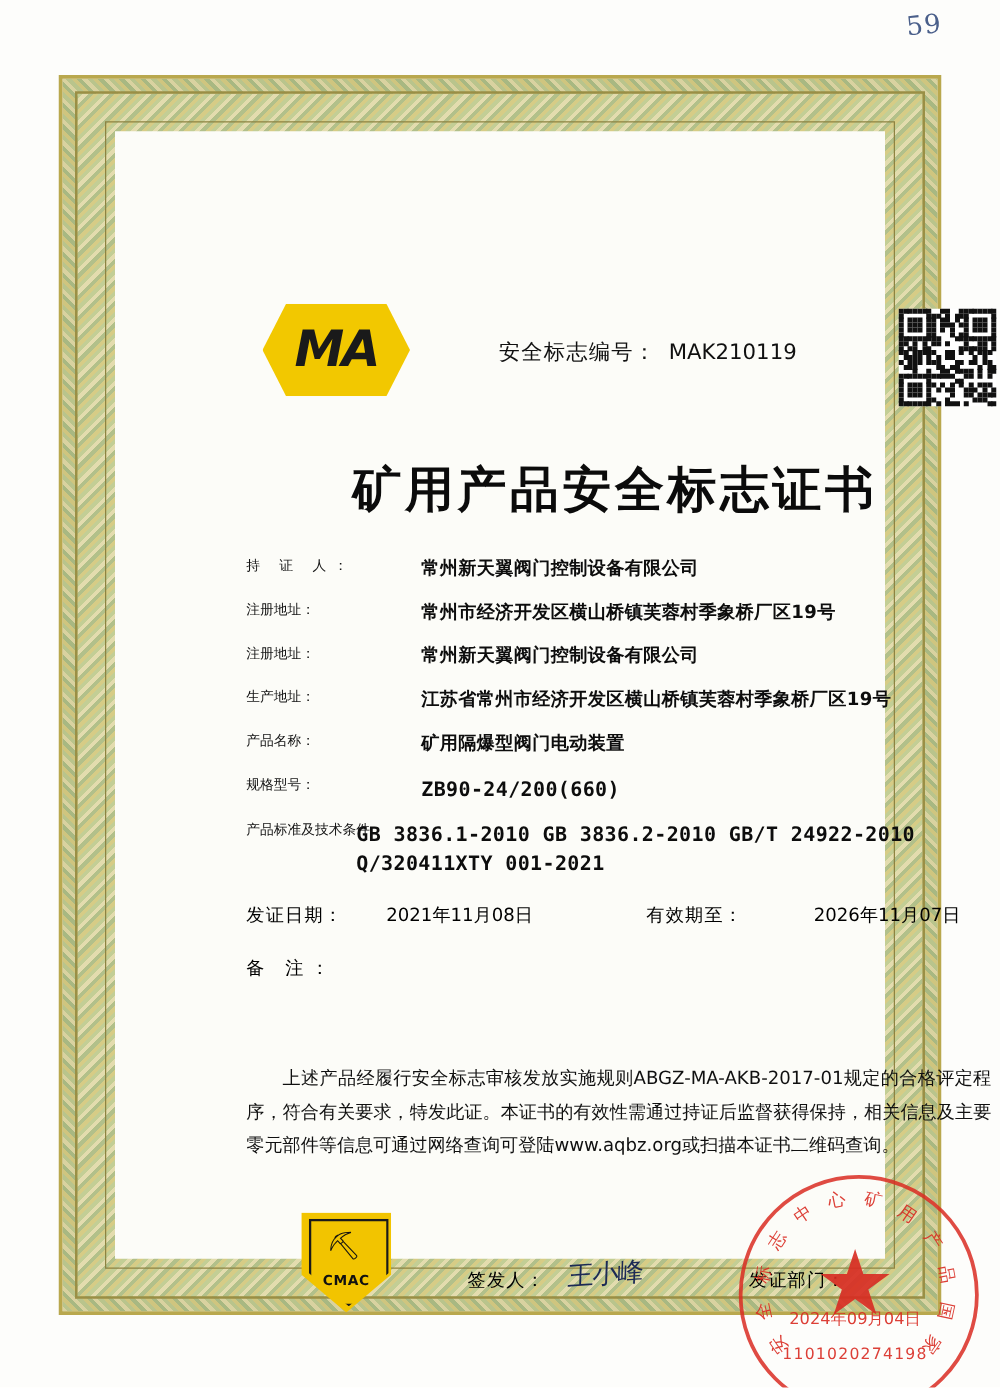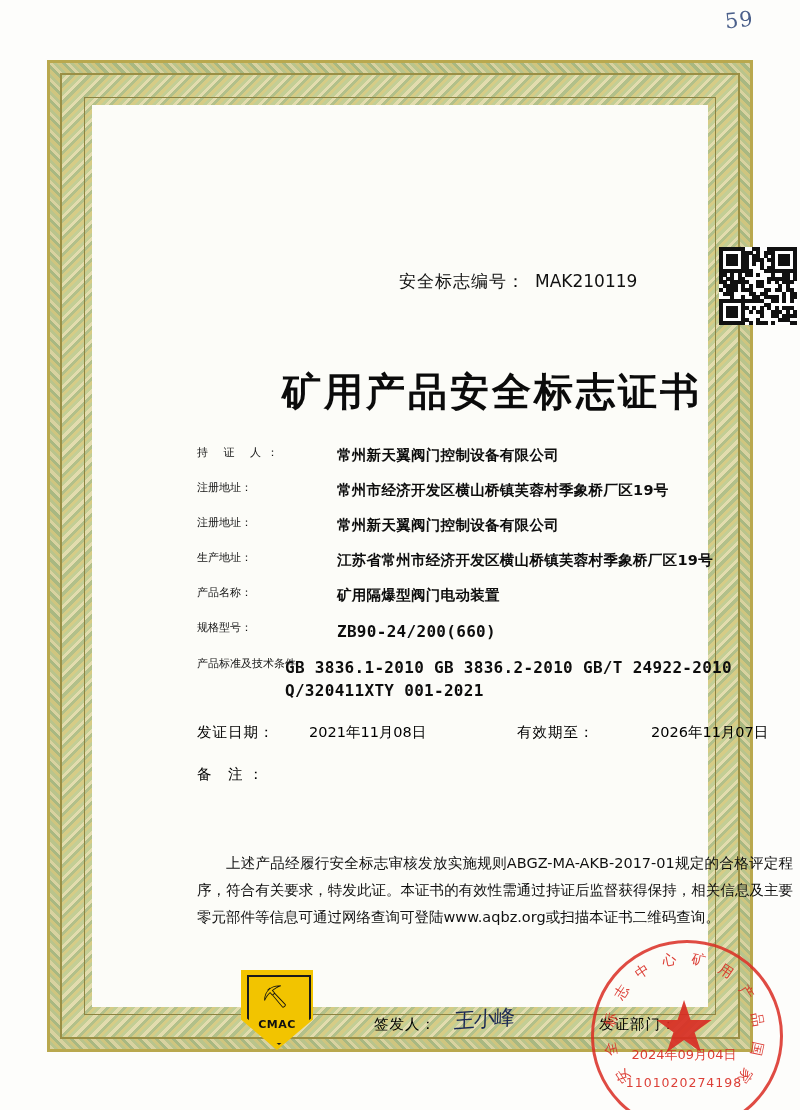--- a/index.html
+++ b/index.html
@@ -393,20 +393,25 @@
 
   <div id="page-number">59</div>
 
   <div id="frame-outer">
     <div id="frame-mid">
       <div id="frame-inner-line"></div>
       <div id="paper">
 
         <div id="content">
 
+          <div id="ma-logo">
+            <div class="hex"></div>
+            <div class="hex-inner"></div>
+            <div class="ma-text">MA</div>
+          </div>
 
           <div id="qr-code">
               <div class="qr-cell" style="left: 0px; top: 0px; width: 4px; height: 4px;"></div>
               <div class="qr-cell" style="left: 3.71429px; top: 0px; width: 4px; height: 4px;"></div>
               <div class="qr-cell" style="left: 7.42857px; top: 0px; width: 4px; height: 4px;"></div>
               <div class="qr-cell" style="left: 11.1429px; top: 0px; width: 4px; height: 4px;"></div>
               <div class="qr-cell" style="left: 14.8571px; top: 0px; width: 4px; height: 4px;"></div>
               <div class="qr-cell" style="left: 18.5714px; top: 0px; width: 4px; height: 4px;"></div>
               <div class="qr-cell" style="left: 22.2857px; top: 0px; width: 4px; height: 4px;"></div>
               <div class="qr-cell" style="left: 33.4286px; top: 0px; width: 4px; height: 4px;"></div>

